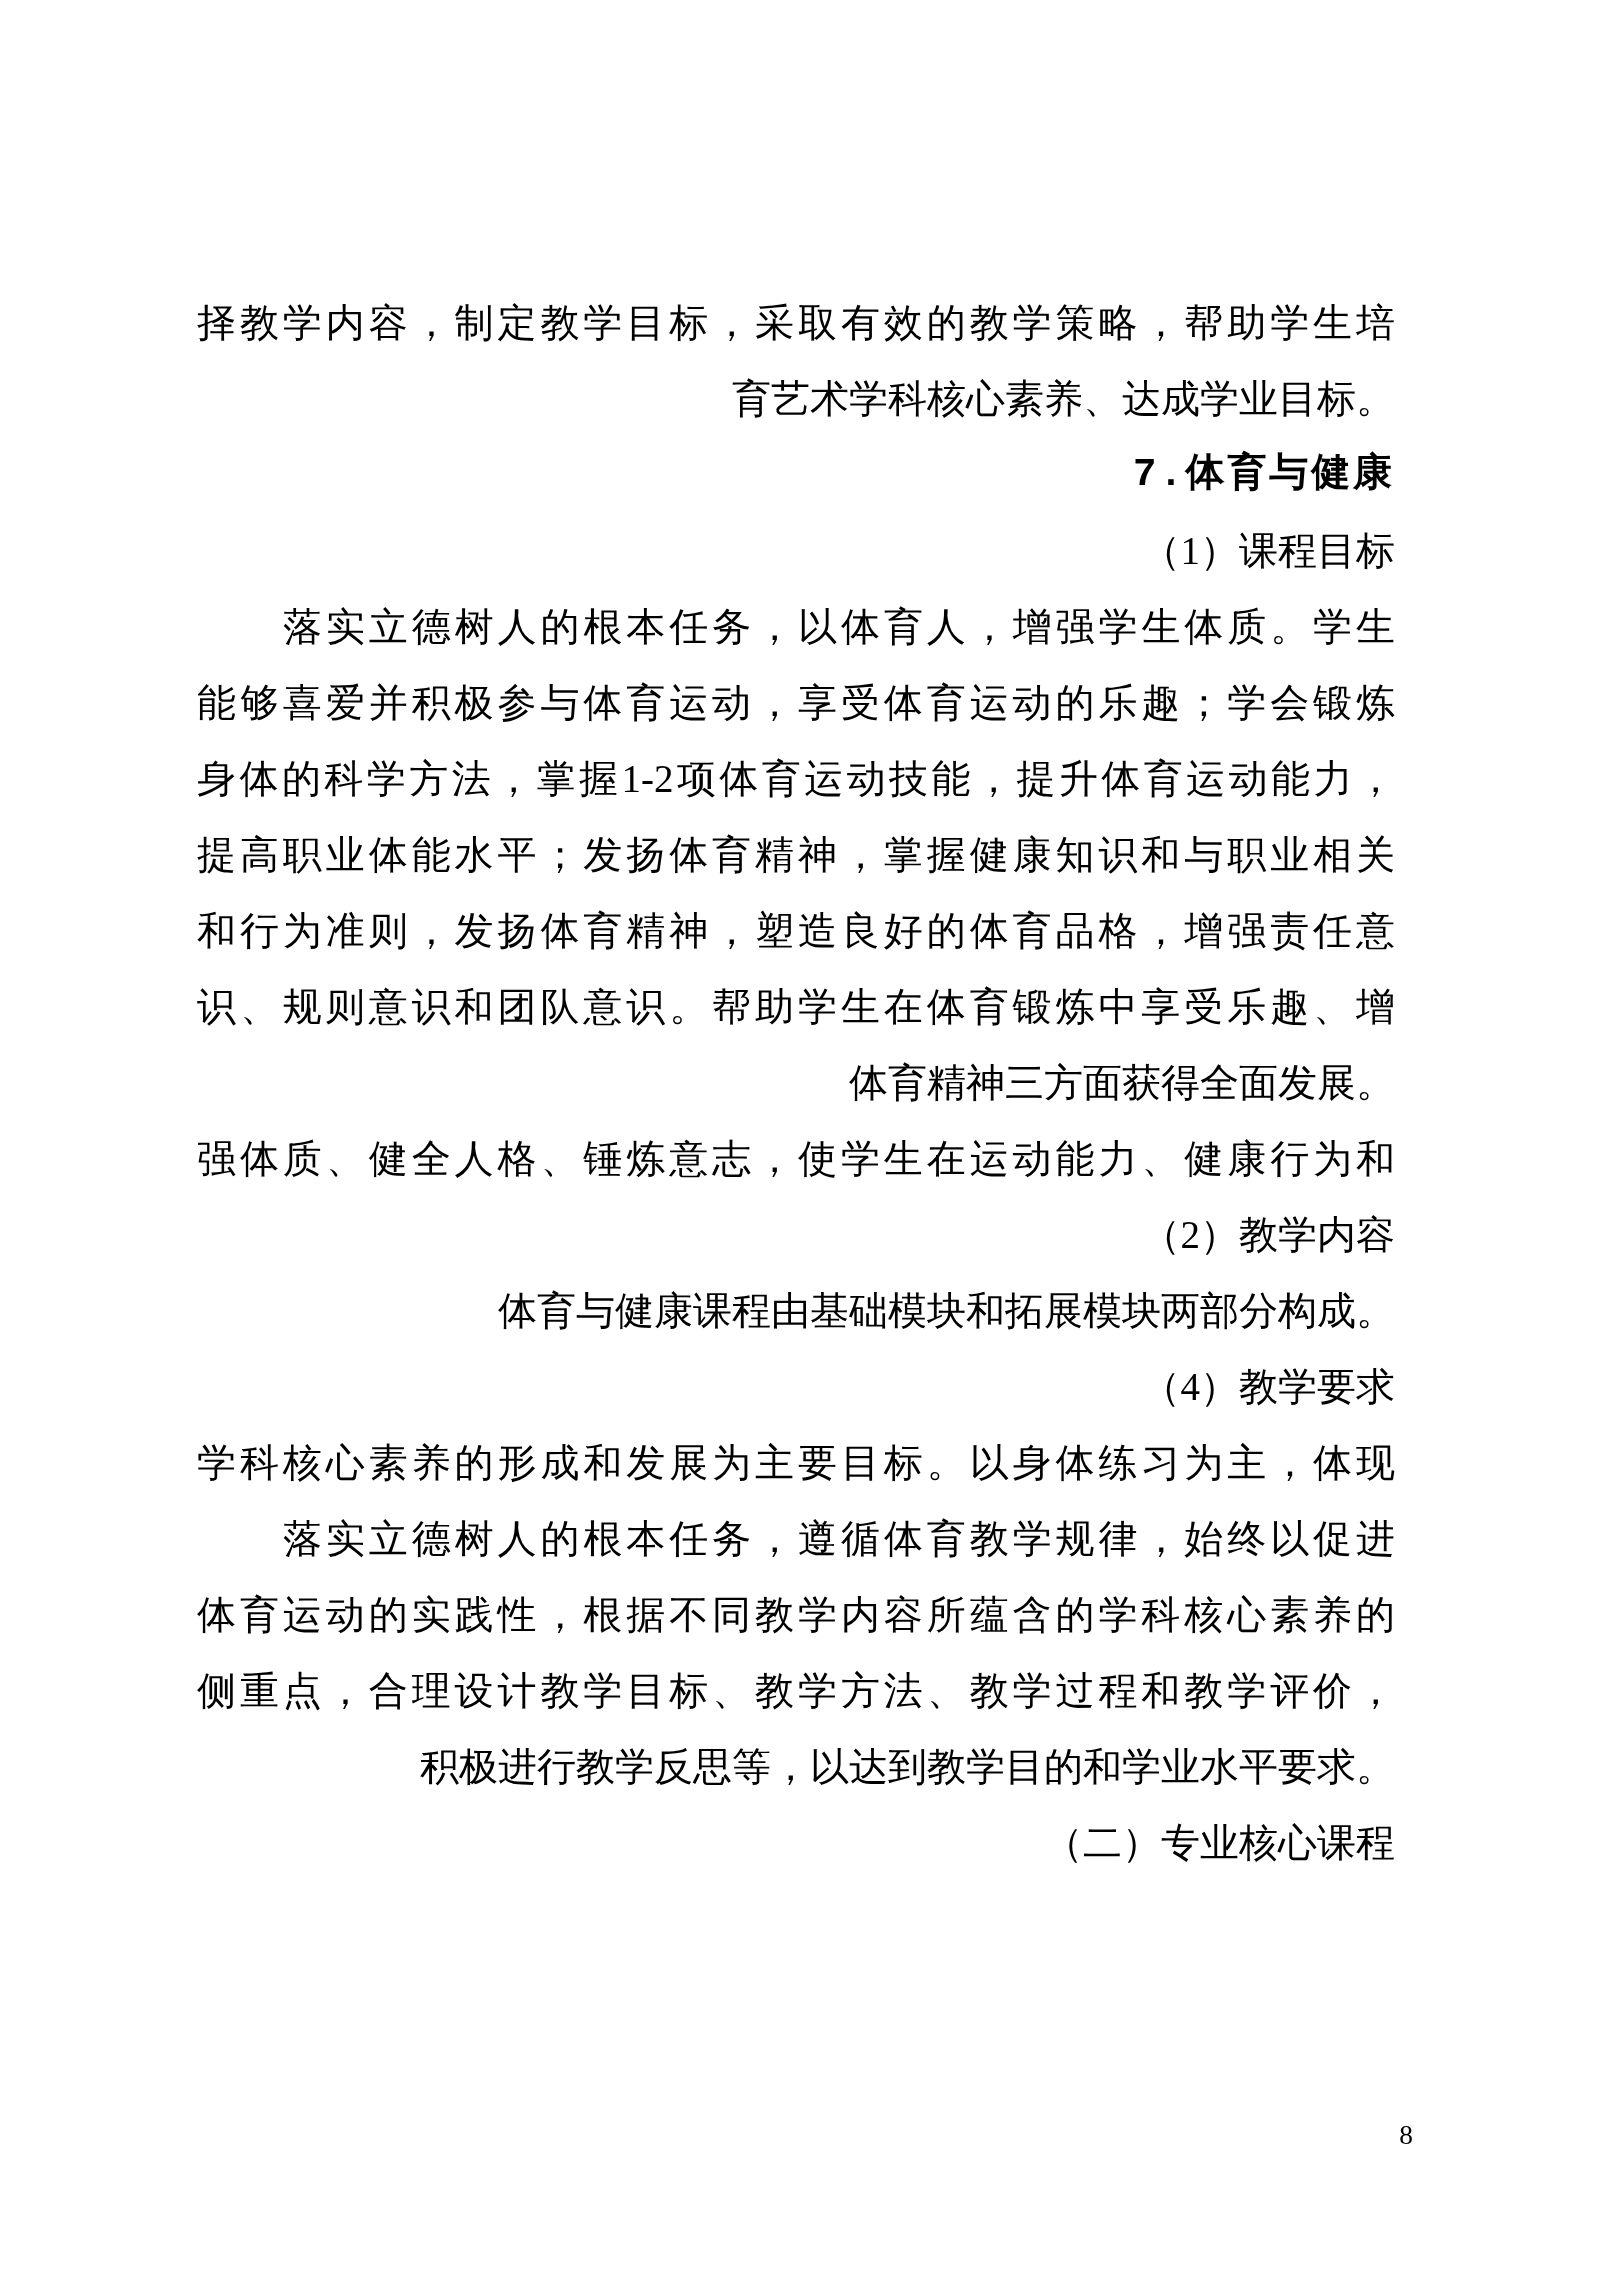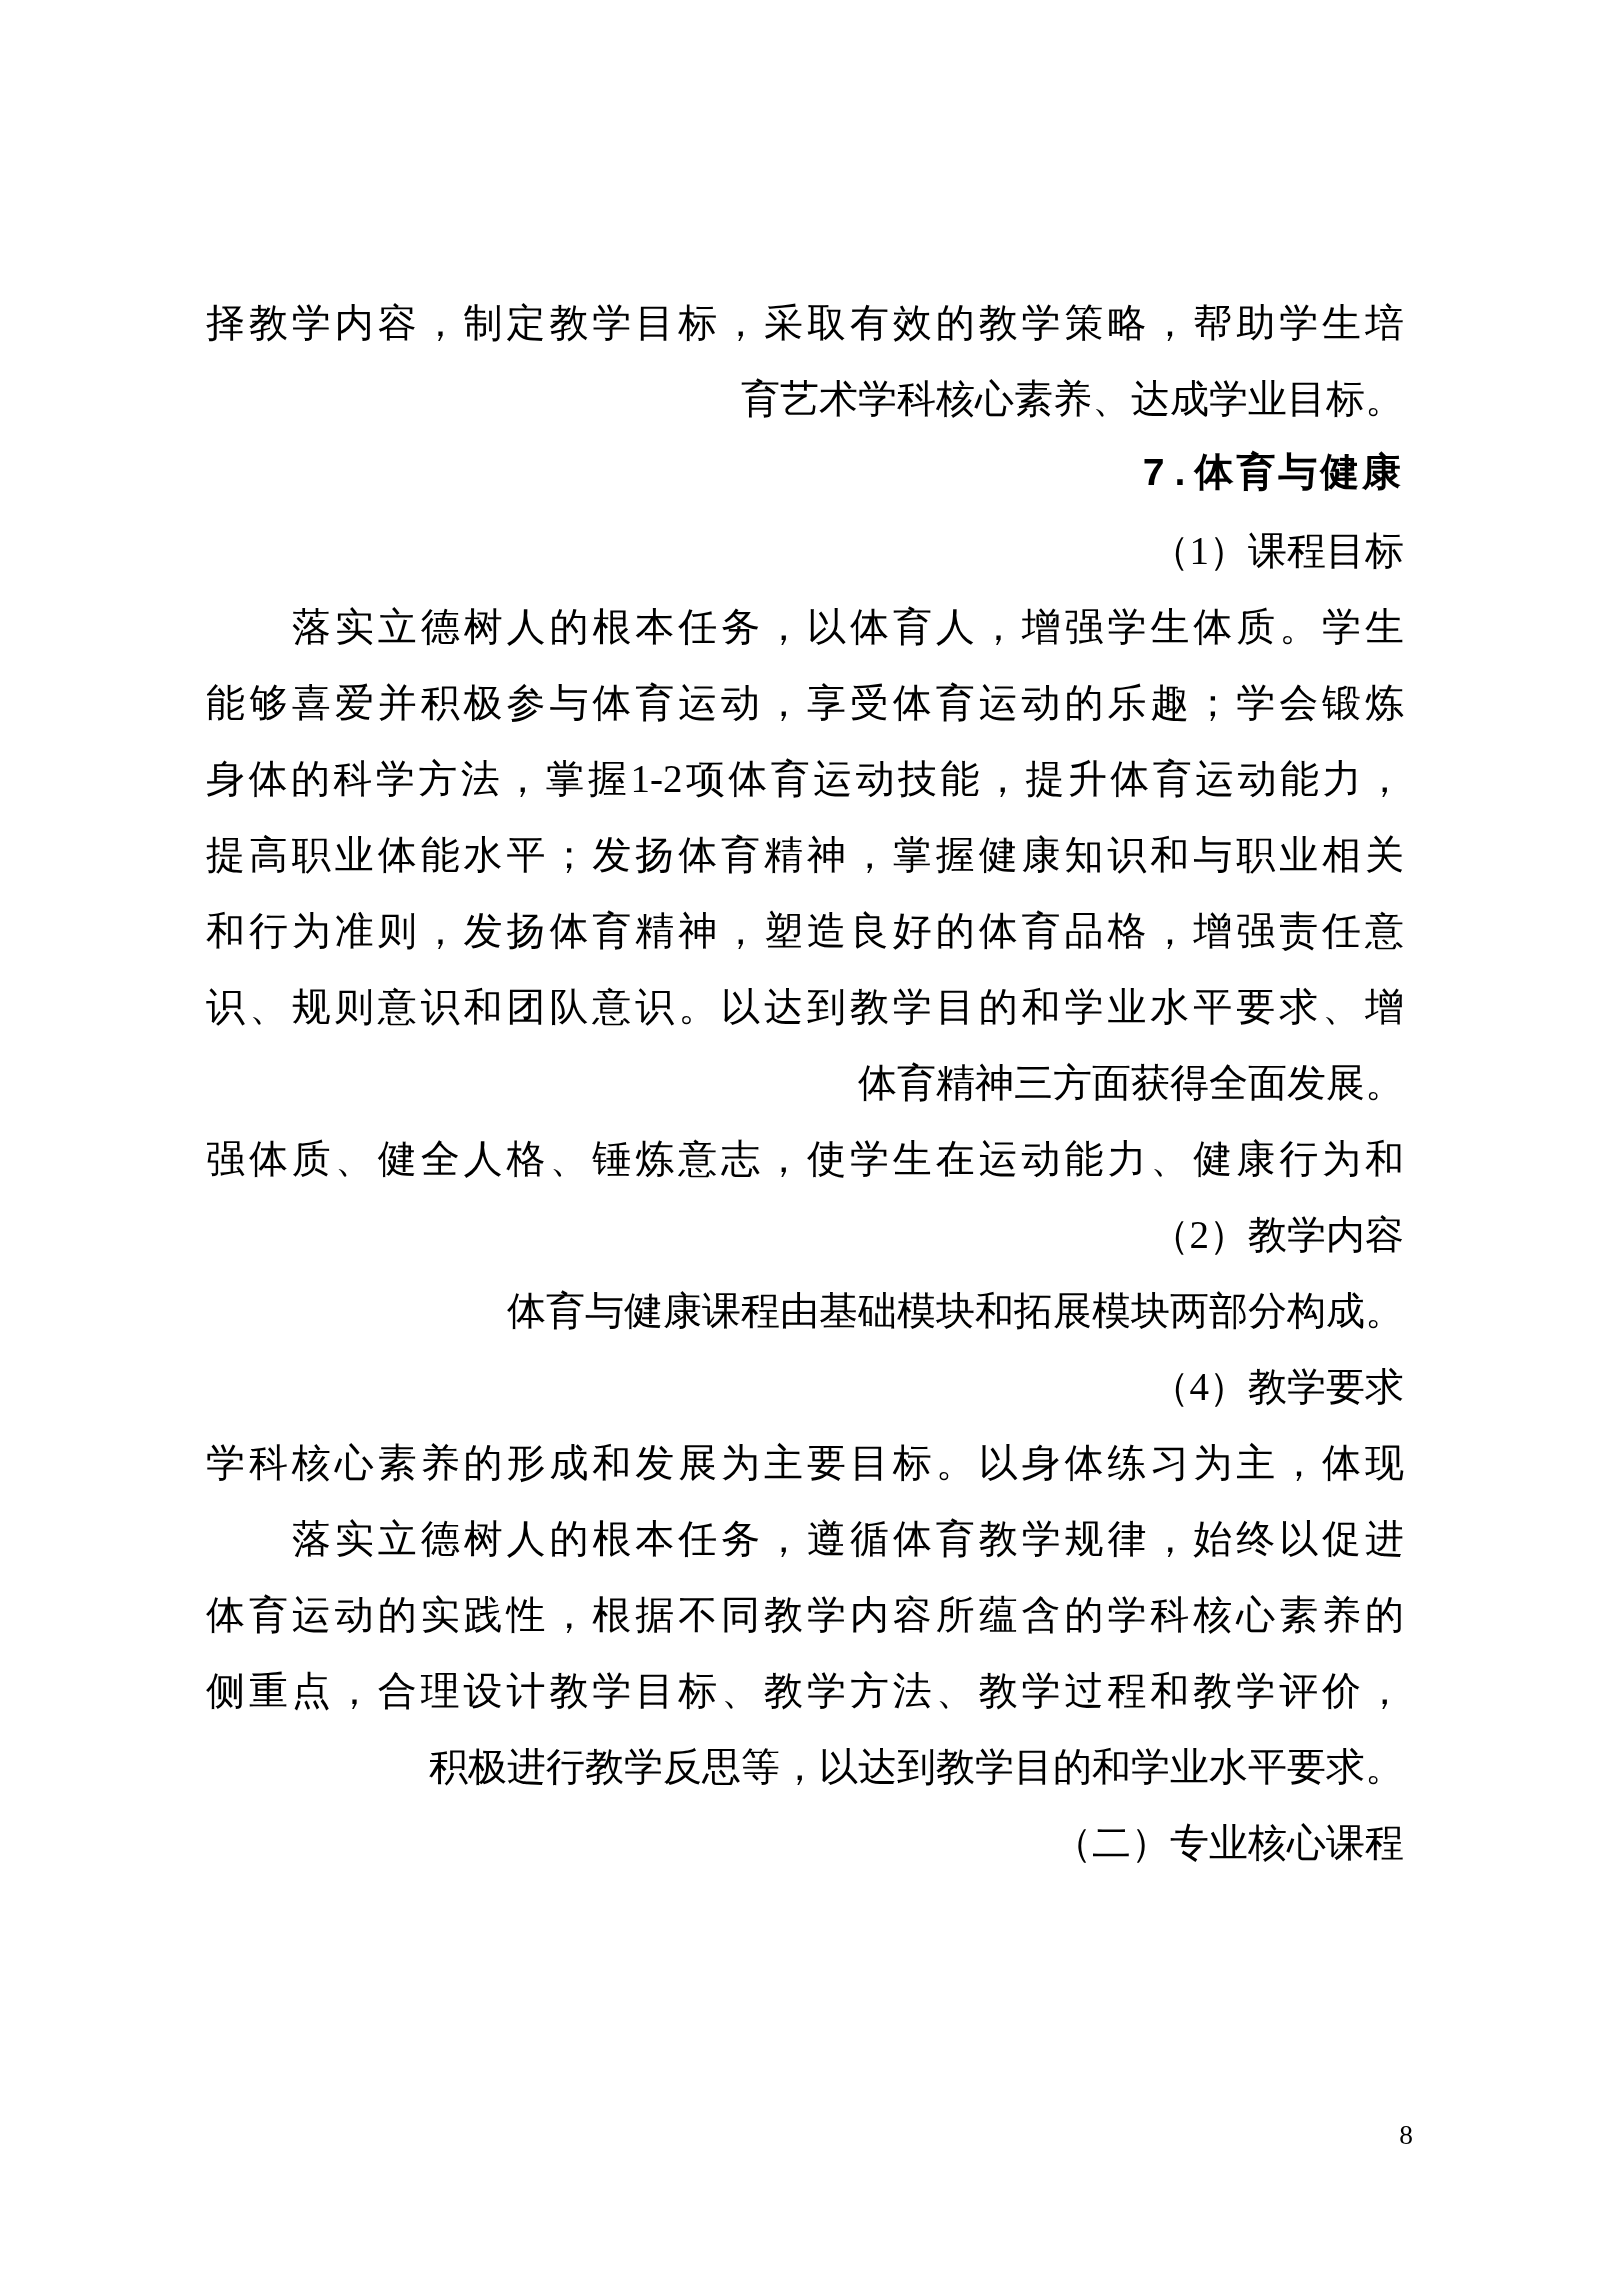--- a/index.html
+++ b/index.html
@@ -11,21 +11,21 @@
     position: relative;
     width: 1621px;
     height: 2293px;
     background: #ffffff;
     font-family: "Liberation Serif", "DejaVu Serif", serif;
     color: #000000;
     overflow: hidden;
   }
   .textblock {
     position: absolute;
-    left: 206px;
+    left: 197px;
     top: 285px;
     width: 1198px;
   }
   .line {
     height: 76px;
     line-height: 76px;
     font-size: 39px;
     text-align: right;
     letter-spacing: 0px;
     white-space: normal;
@@ -59,21 +59,21 @@
   <div class="textblock">
     <div class="line fill">择教学内容，制定教学目标，采取有效的教学策略，帮助学生培</div>
     <div class="line">育艺术学科核心素养、达成学业目标。</div>
     <div class="line indent hei">7.体育与健康</div>
     <div class="line indent">（1）课程目标</div>
     <div class="line indent fill">落实立德树人的根本任务，以体育人，增强学生体质。学生</div>
     <div class="line fill">能够喜爱并积极参与体育运动，享受体育运动的乐趣；学会锻炼</div>
     <div class="line fill">身体的科学方法，掌握1-2项体育运动技能，提升体育运动能力，</div>
     <div class="line fill">提高职业体能水平；发扬体育精神，掌握健康知识和与职业相关</div>
     <div class="line fill">和行为准则，发扬体育精神，塑造良好的体育品格，增强责任意</div>
-    <div class="line fill">识、规则意识和团队意识。以达到教学目的和学业水平要求、增</div>
+    <div class="line fill">识、规则意识和团队意识。帮助学生在体育锻炼中享受乐趣、增</div>
     <div class="line">体育精神三方面获得全面发展。</div>
     <div class="line fill">强体质、健全人格、锤炼意志，使学生在运动能力、健康行为和</div>
     <div class="line indent">（2）教学内容</div>
     <div class="line indent">体育与健康课程由基础模块和拓展模块两部分构成。</div>
     <div class="line indent">（4）教学要求</div>
     <div class="line fill">学科核心素养的形成和发展为主要目标。以身体练习为主，体现</div>
     <div class="line indent fill">落实立德树人的根本任务，遵循体育教学规律，始终以促进</div>
     <div class="line fill">体育运动的实践性，根据不同教学内容所蕴含的学科核心素养的</div>
     <div class="line fill">侧重点，合理设计教学目标、教学方法、教学过程和教学评价，</div>
     <div class="line">积极进行教学反思等，以达到教学目的和学业水平要求。</div>

